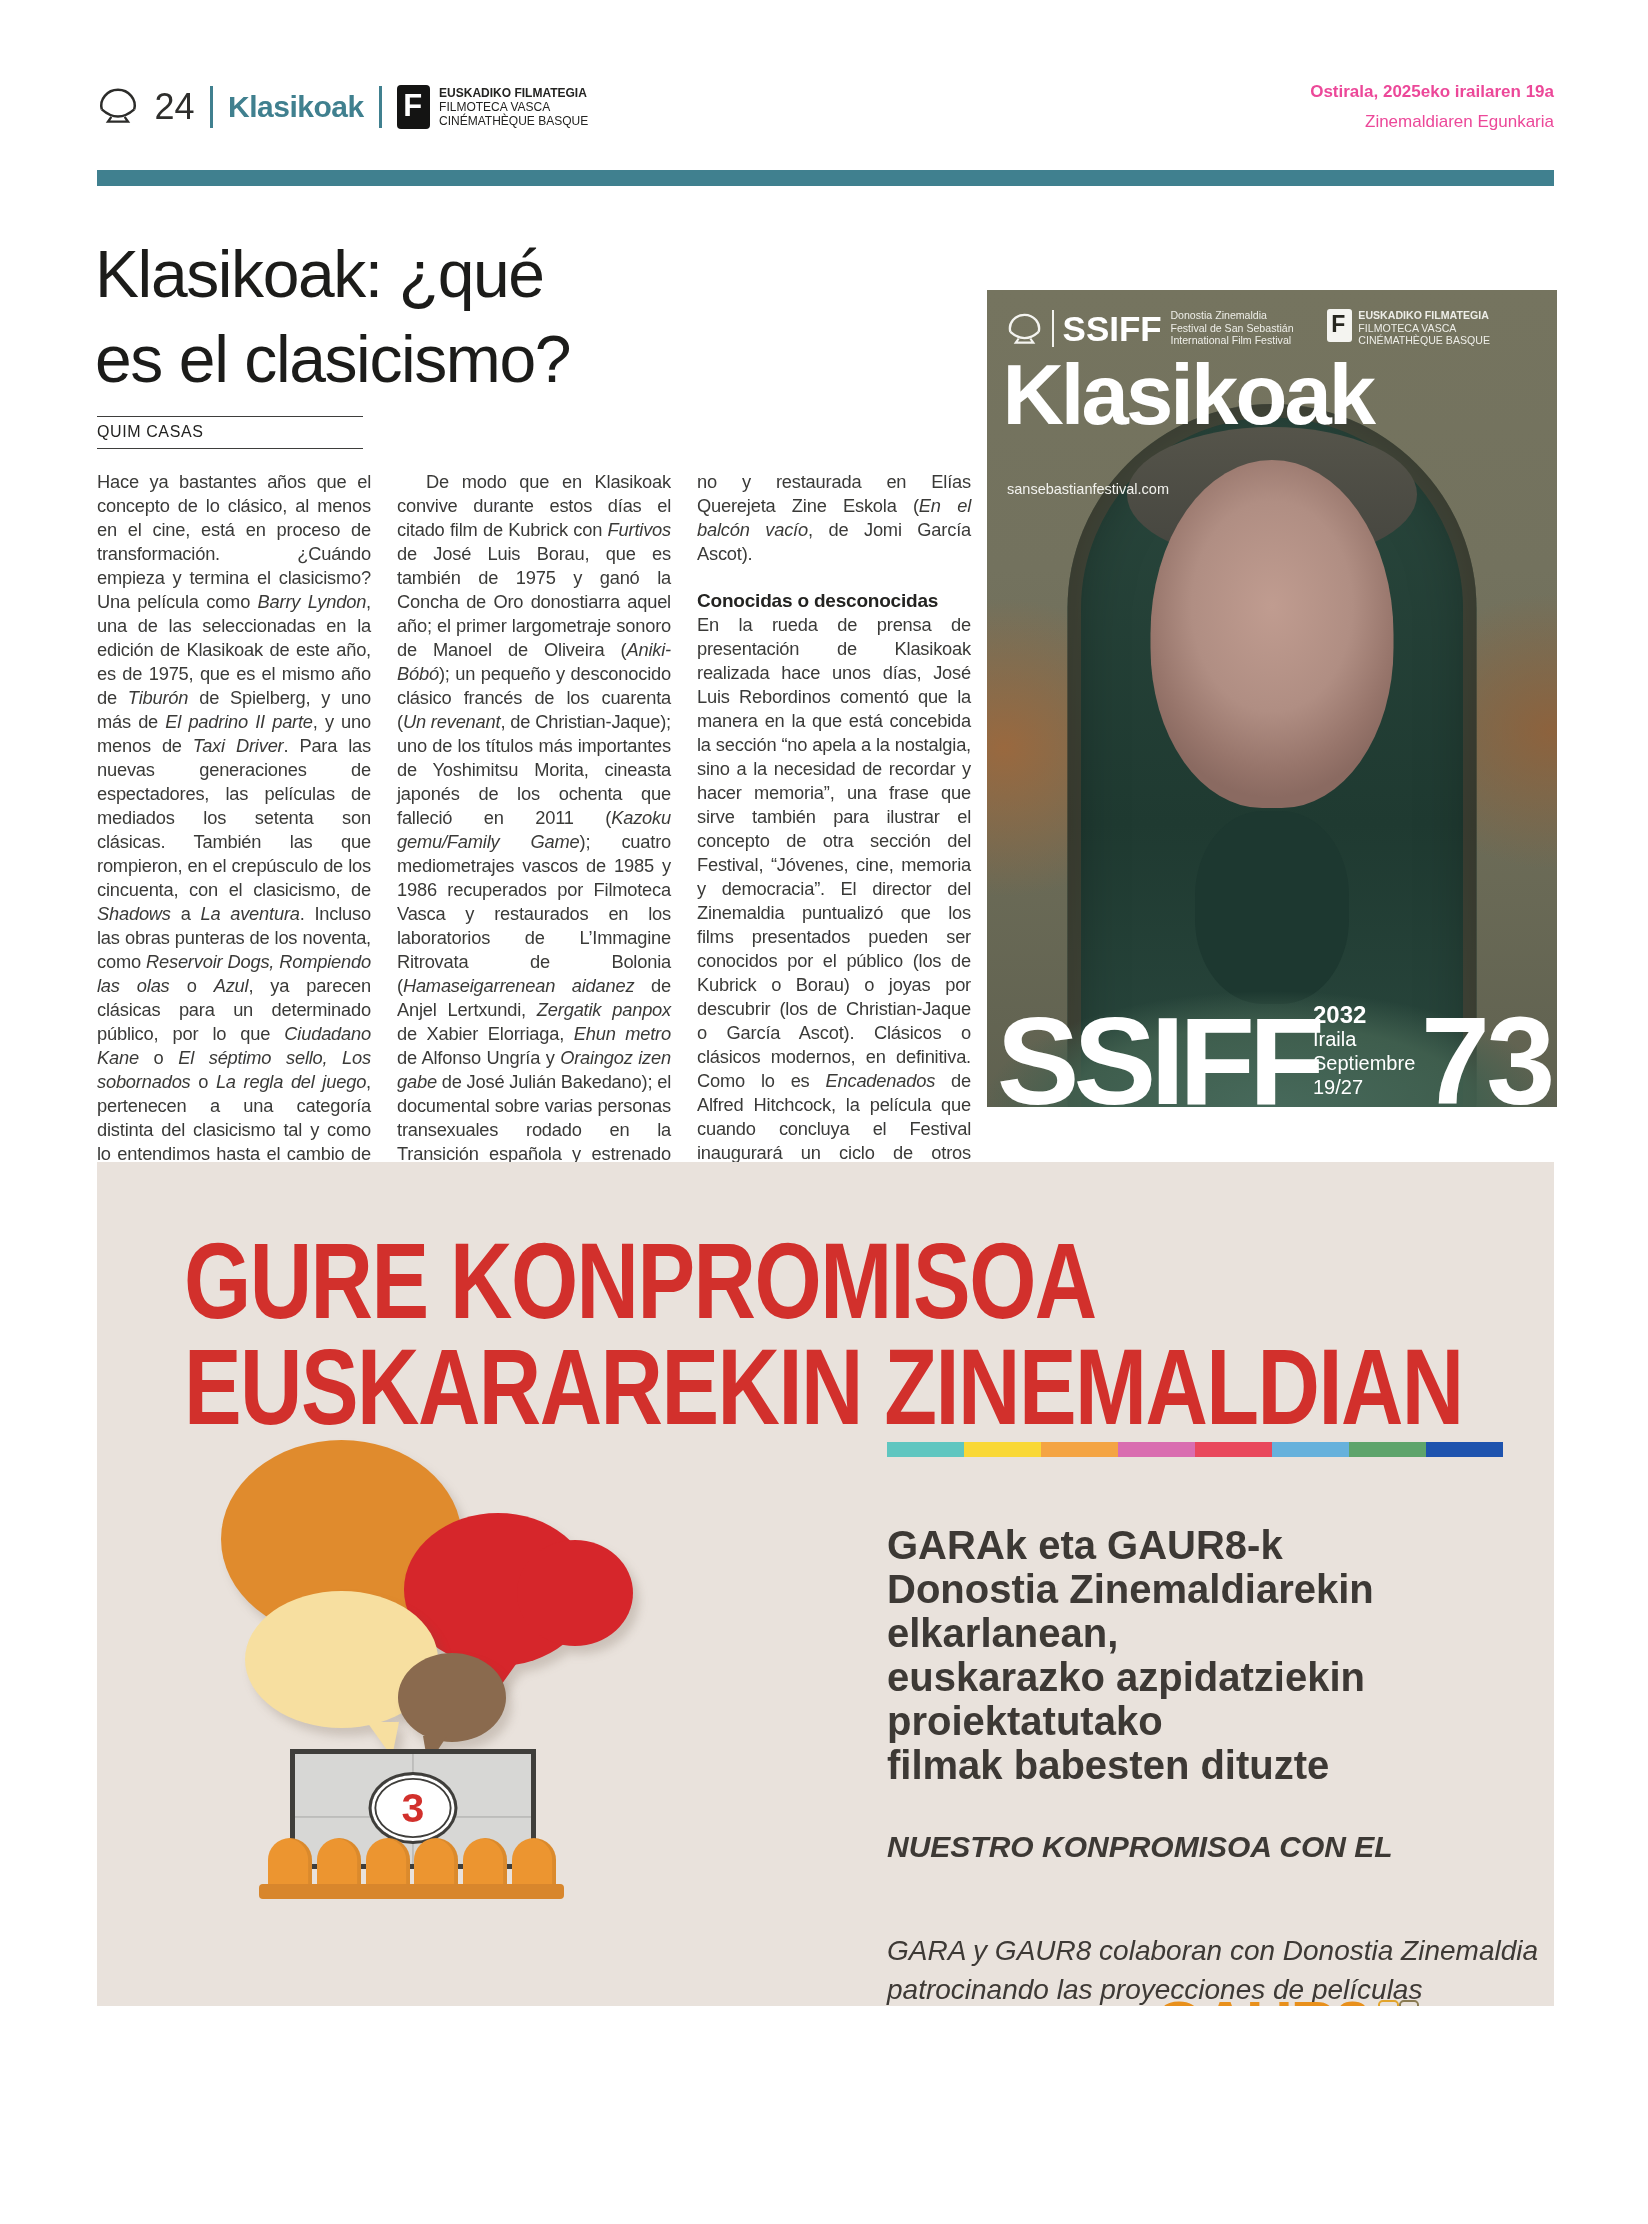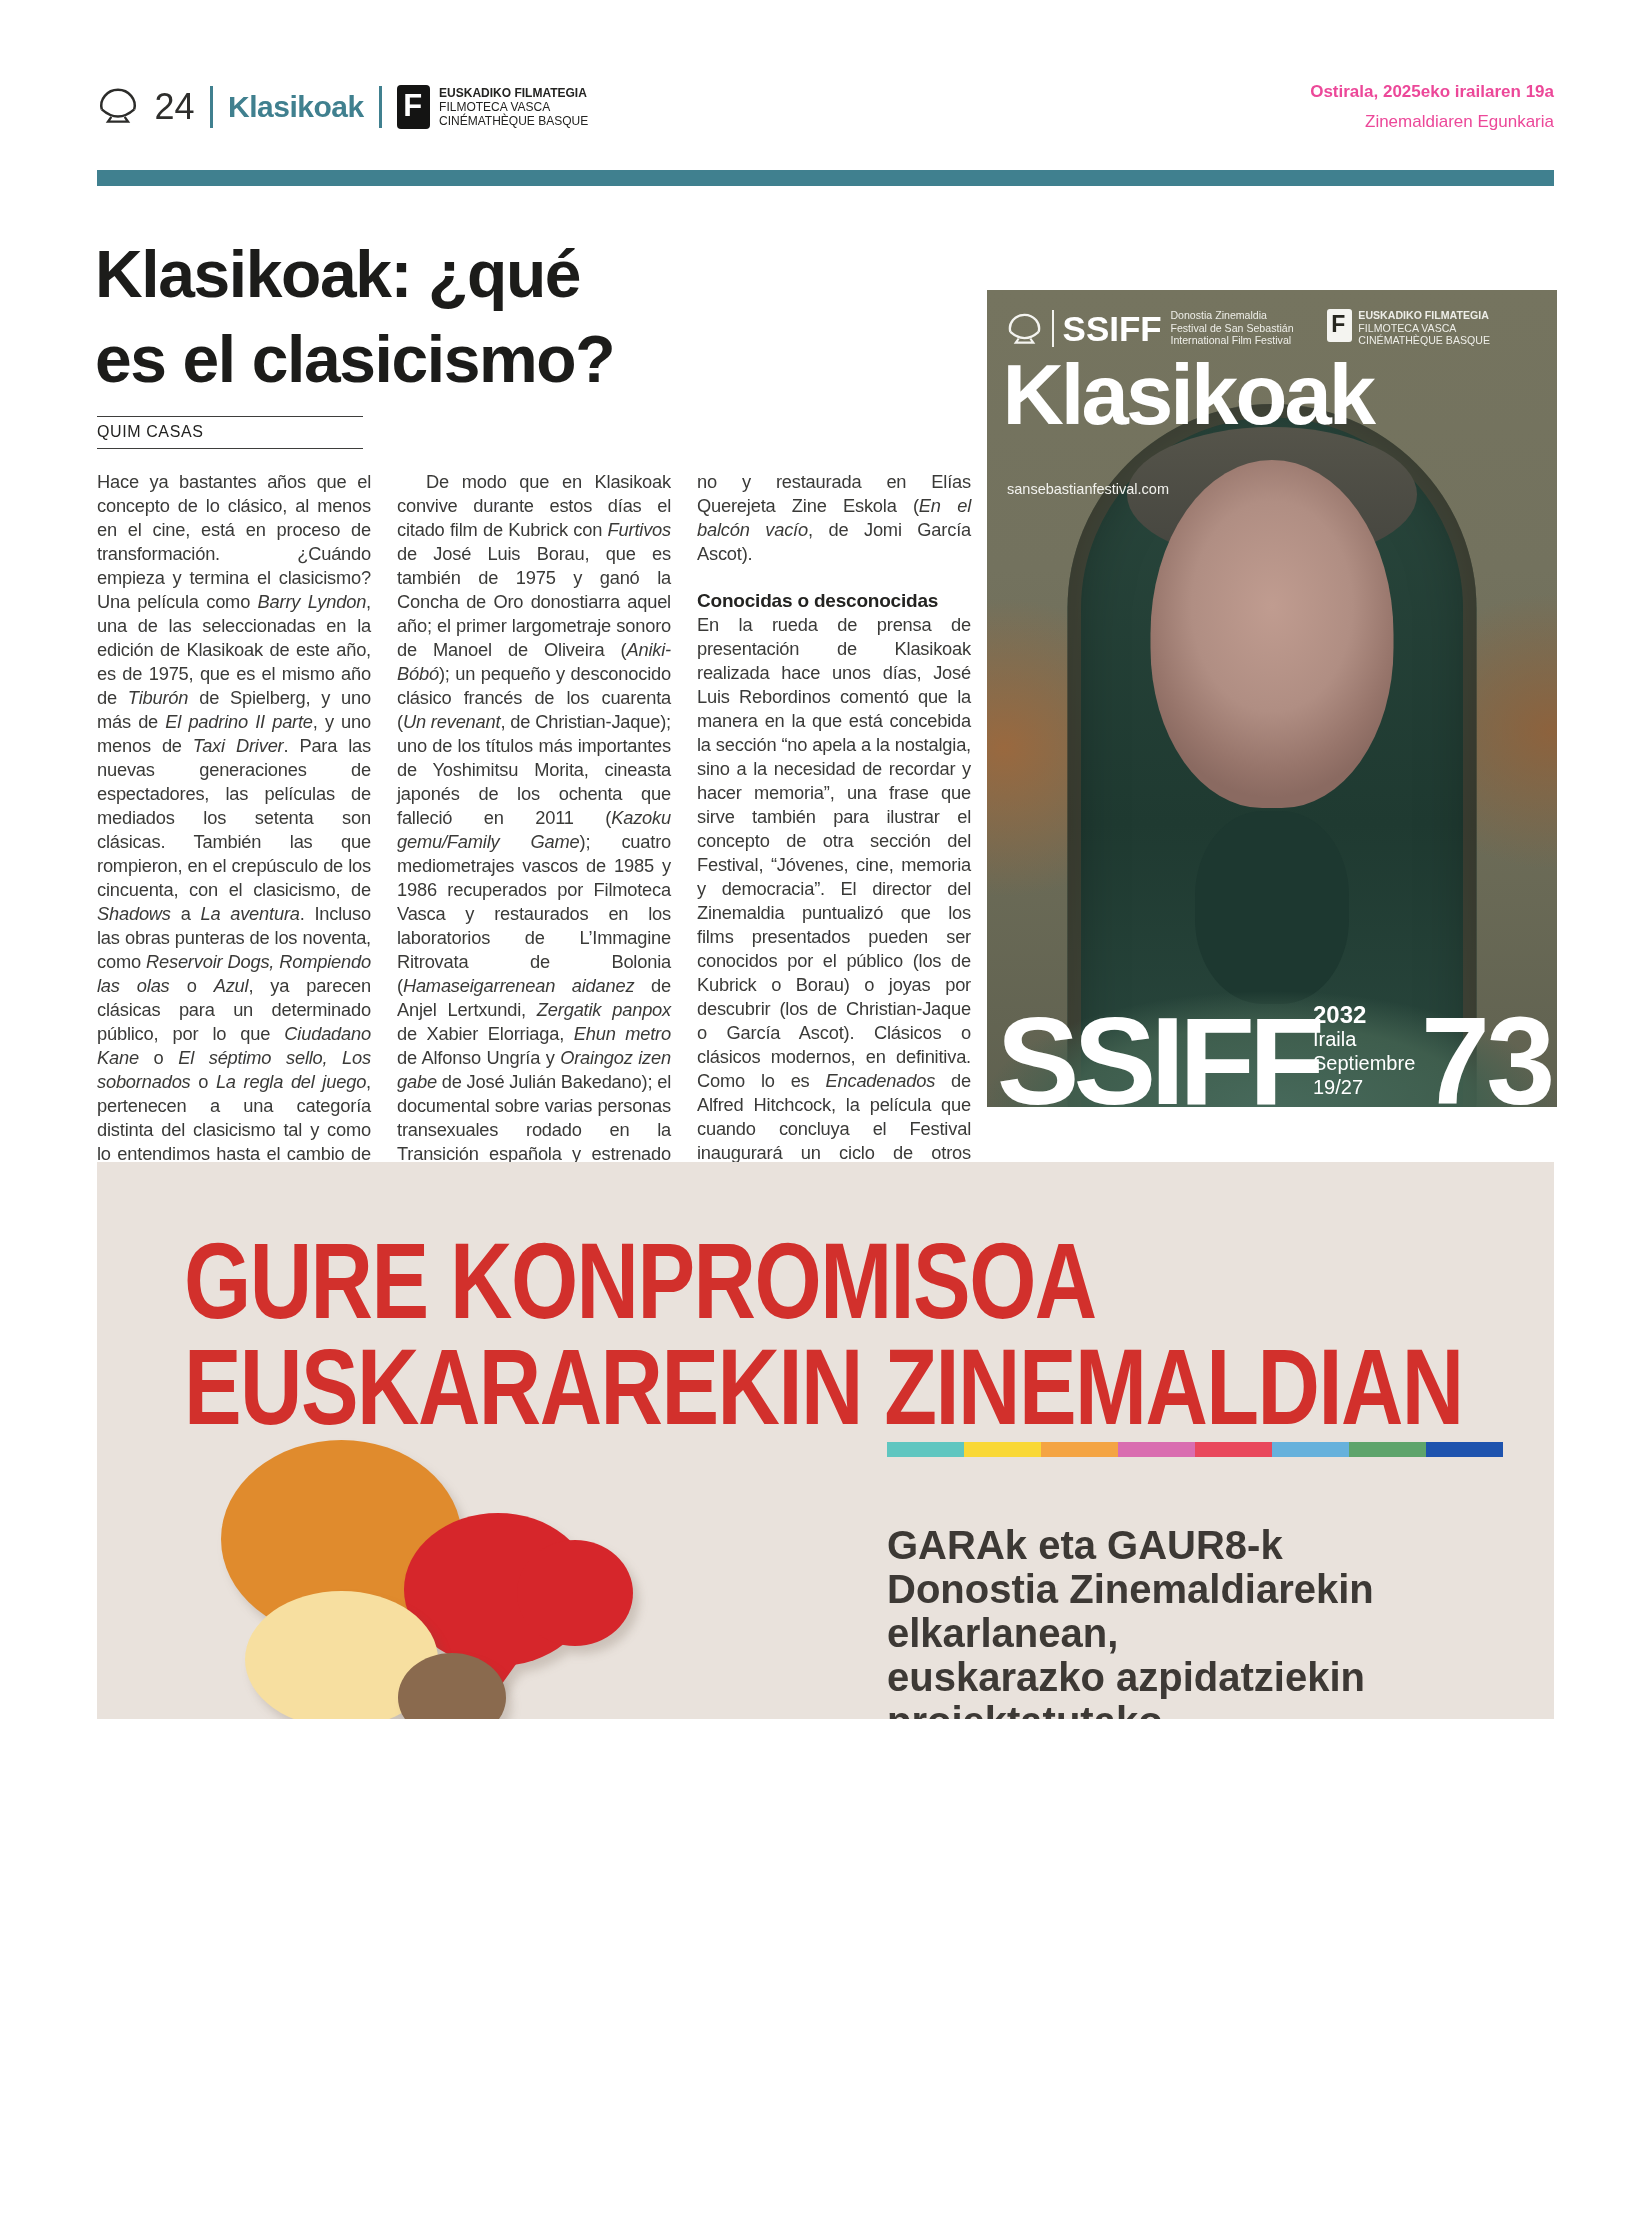--- a/index.html
+++ b/index.html
@@ -1,16 +1,16 @@
 <!DOCTYPE html>
 <html lang="es"><head>
 <meta charset="utf-8">
 <style>
   html,body{margin:0;padding:0;background:#ffffff;}
-  #page{position:relative;width:1648px;height:1719px;background:#ffffff;
+  #page{position:relative;width:1648px;height:2006px;background:#ffffff;
         font-family:"Liberation Sans",sans-serif;overflow:hidden;}
 
   
   .header{position:absolute;left:97px;top:81px;width:1457px;height:52px;
           display:flex;justify-content:space-between;align-items:center;}
   .h-left{display:flex;align-items:center;gap:15.4px;}
   .pagenum{font-size:36px;color:#2e2e2c;}
   .vsep{width:2.9px;height:42px;}
   .section-label{font-size:30px;font-weight:bold;letter-spacing:-0.5px;}
   .film-logo{display:flex;align-items:center;gap:8.7px;}
@@ -18,21 +18,21 @@
   .film-badge span{position:absolute;left:5.8px;top:2.9px;color:#fff;font-size:31px;font-weight:bold;}
   .film-lines{font-size:12px;line-height:14px;color:#232321;}
   .film-lines .l1{font-weight:bold;}
   .h-right{text-align:right;font-size:17px;line-height:30px;color:#ec4899;}
   .h-right .l1{font-weight:bold;}
 
   .tealbar{position:absolute;left:97px;top:170px;width:1457px;height:16.4px;}
 
   
   .title{position:absolute;left:95px;top:232px;font-size:66px;line-height:85px;
-         font-weight:bold;color:#1c1c1a;letter-spacing:-1.4px;}
+         font-weight:normal;color:#1c1c1a;letter-spacing:-1.4px;}
   .byline{position:absolute;left:97px;top:416px;width:266px;
           border-top:1.9px solid #3e3e3c;border-bottom:1.9px solid #3e3e3c;
           padding:5.8px 0 7.7px;font-size:16px;letter-spacing:0.6px;color:#232321;}
   .col{position:absolute;top:470px;width:274px;font-size:18.3px;line-height:24px;
        color:#3a3a38;text-align:justify;letter-spacing:-0.2px;hyphens:auto;}
   .col p{margin:0;}
   .col-2 p{text-indent:29px;}
   .col h3{font-size:19px;line-height:24px;margin:23px 0 0 0;color:#232321;}
   .it{font-style:italic;}
   .col-1{left:97px;} .col-2{left:397px;} .col-3{left:697px;}

